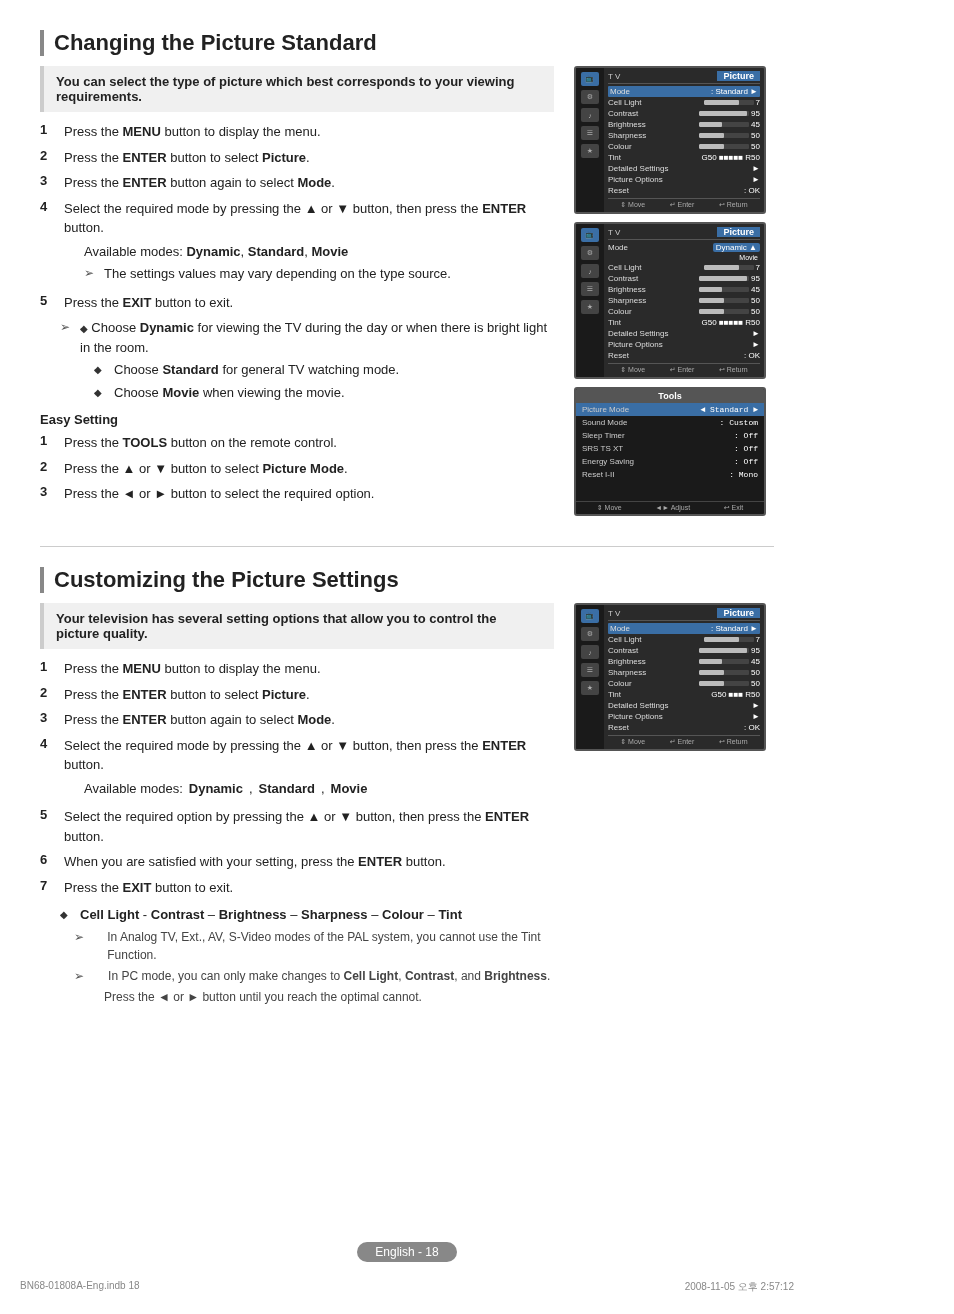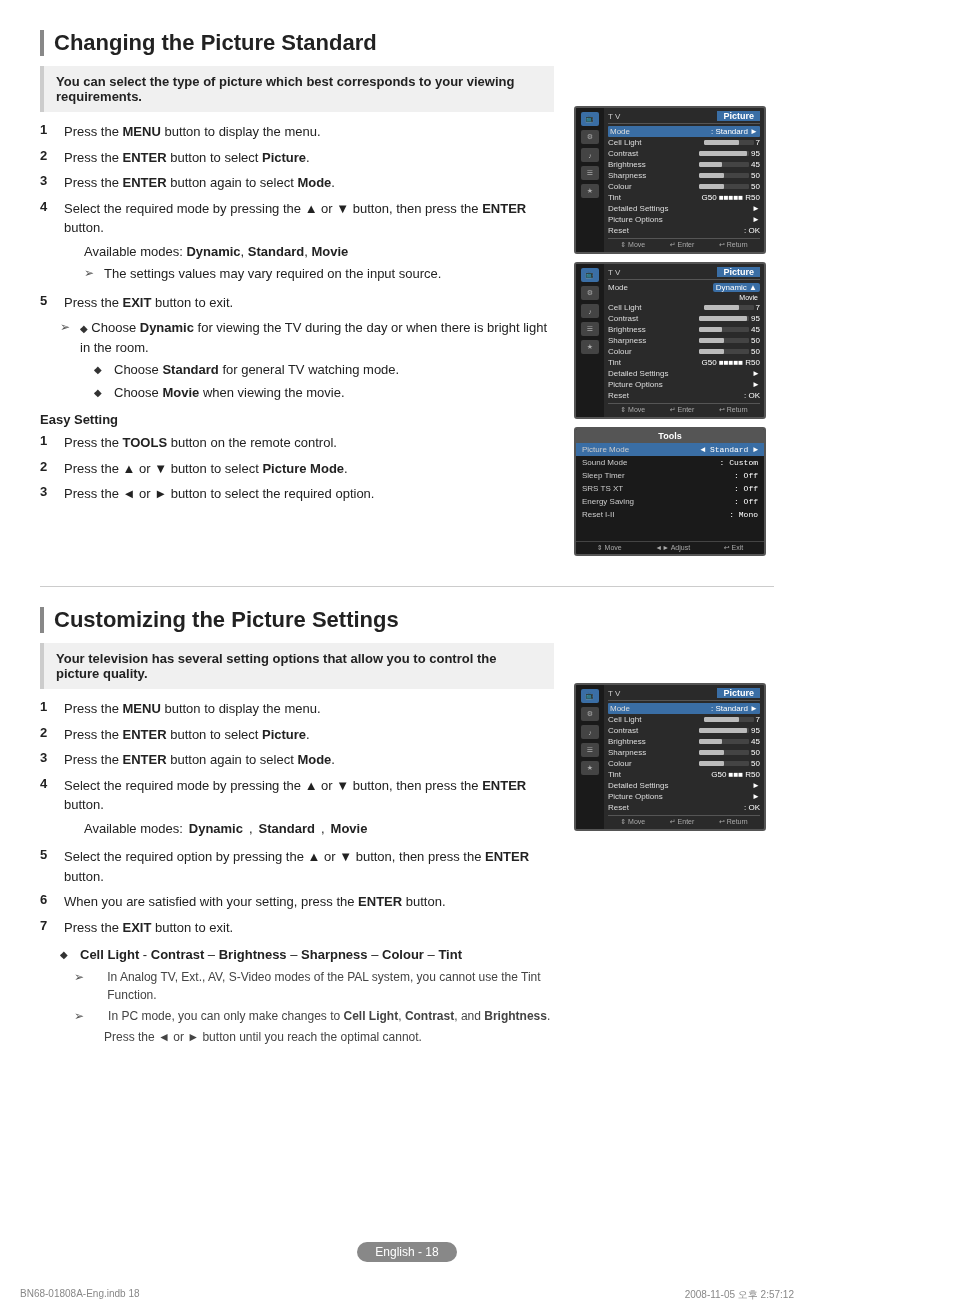--- a/index.html
+++ b/index.html
@@ -53,21 +53,20 @@
     .text-column {
       flex: 1;
       max-width: 520px;
     }
 
     .screenshots-column {
       width: 200px;
       display: flex;
       flex-direction: column;
       gap: 8px;
-      margin-top: 40px;
     }
 
     
     .step {
       display: flex;
       gap: 8px;
       margin-bottom: 6px;
       align-items: flex-start;
     }
 
@@ -278,27 +277,27 @@
       border-top: 1px solid #444;
       padding: 2px 4px;
       font-size: 7px;
       color: #aaa;
       margin-top: 2px;
     }
 
     
     .page-footer {
       position: absolute;
-      bottom: 12px;
+      bottom: 20px;
       left: 0;
       right: 0;
       display: flex;
       flex-direction: column;
       align-items: center;
-      gap: 20px;
+      gap: 12px;
     }
 
     .page-number-box {
       background: #888;
       color: #fff;
       padding: 3px 18px;
       border-radius: 10px;
       font-size: 12px;
     }
 
@@ -354,21 +353,21 @@
         <div class="step">
           <span class="step-num">4</span>
           <div>
             <span class="step-text">Select the required mode by pressing the ▲ or ▼ button, then press the <b>ENTER</b> button.</span>
             <div class="sub-list">
               <div class="sub-item">
                 <span>Available modes: <b>Dynamic</b>, <b>Standard</b>, <b>Movie</b></span>
               </div>
               <div class="sub-item">
                 <span class="arrow-marker">➢</span>
-                <span>The settings values may vary required on the input source.</span>
+                <span>The settings values may vary depending on the type source.</span>
               </div>
             </div>
           </div>
         </div>
 
         <div class="step">
           <span class="step-num">5</span>
           <span class="step-text">Press the <b>EXIT</b> button to exit.</span>
         </div>
 

